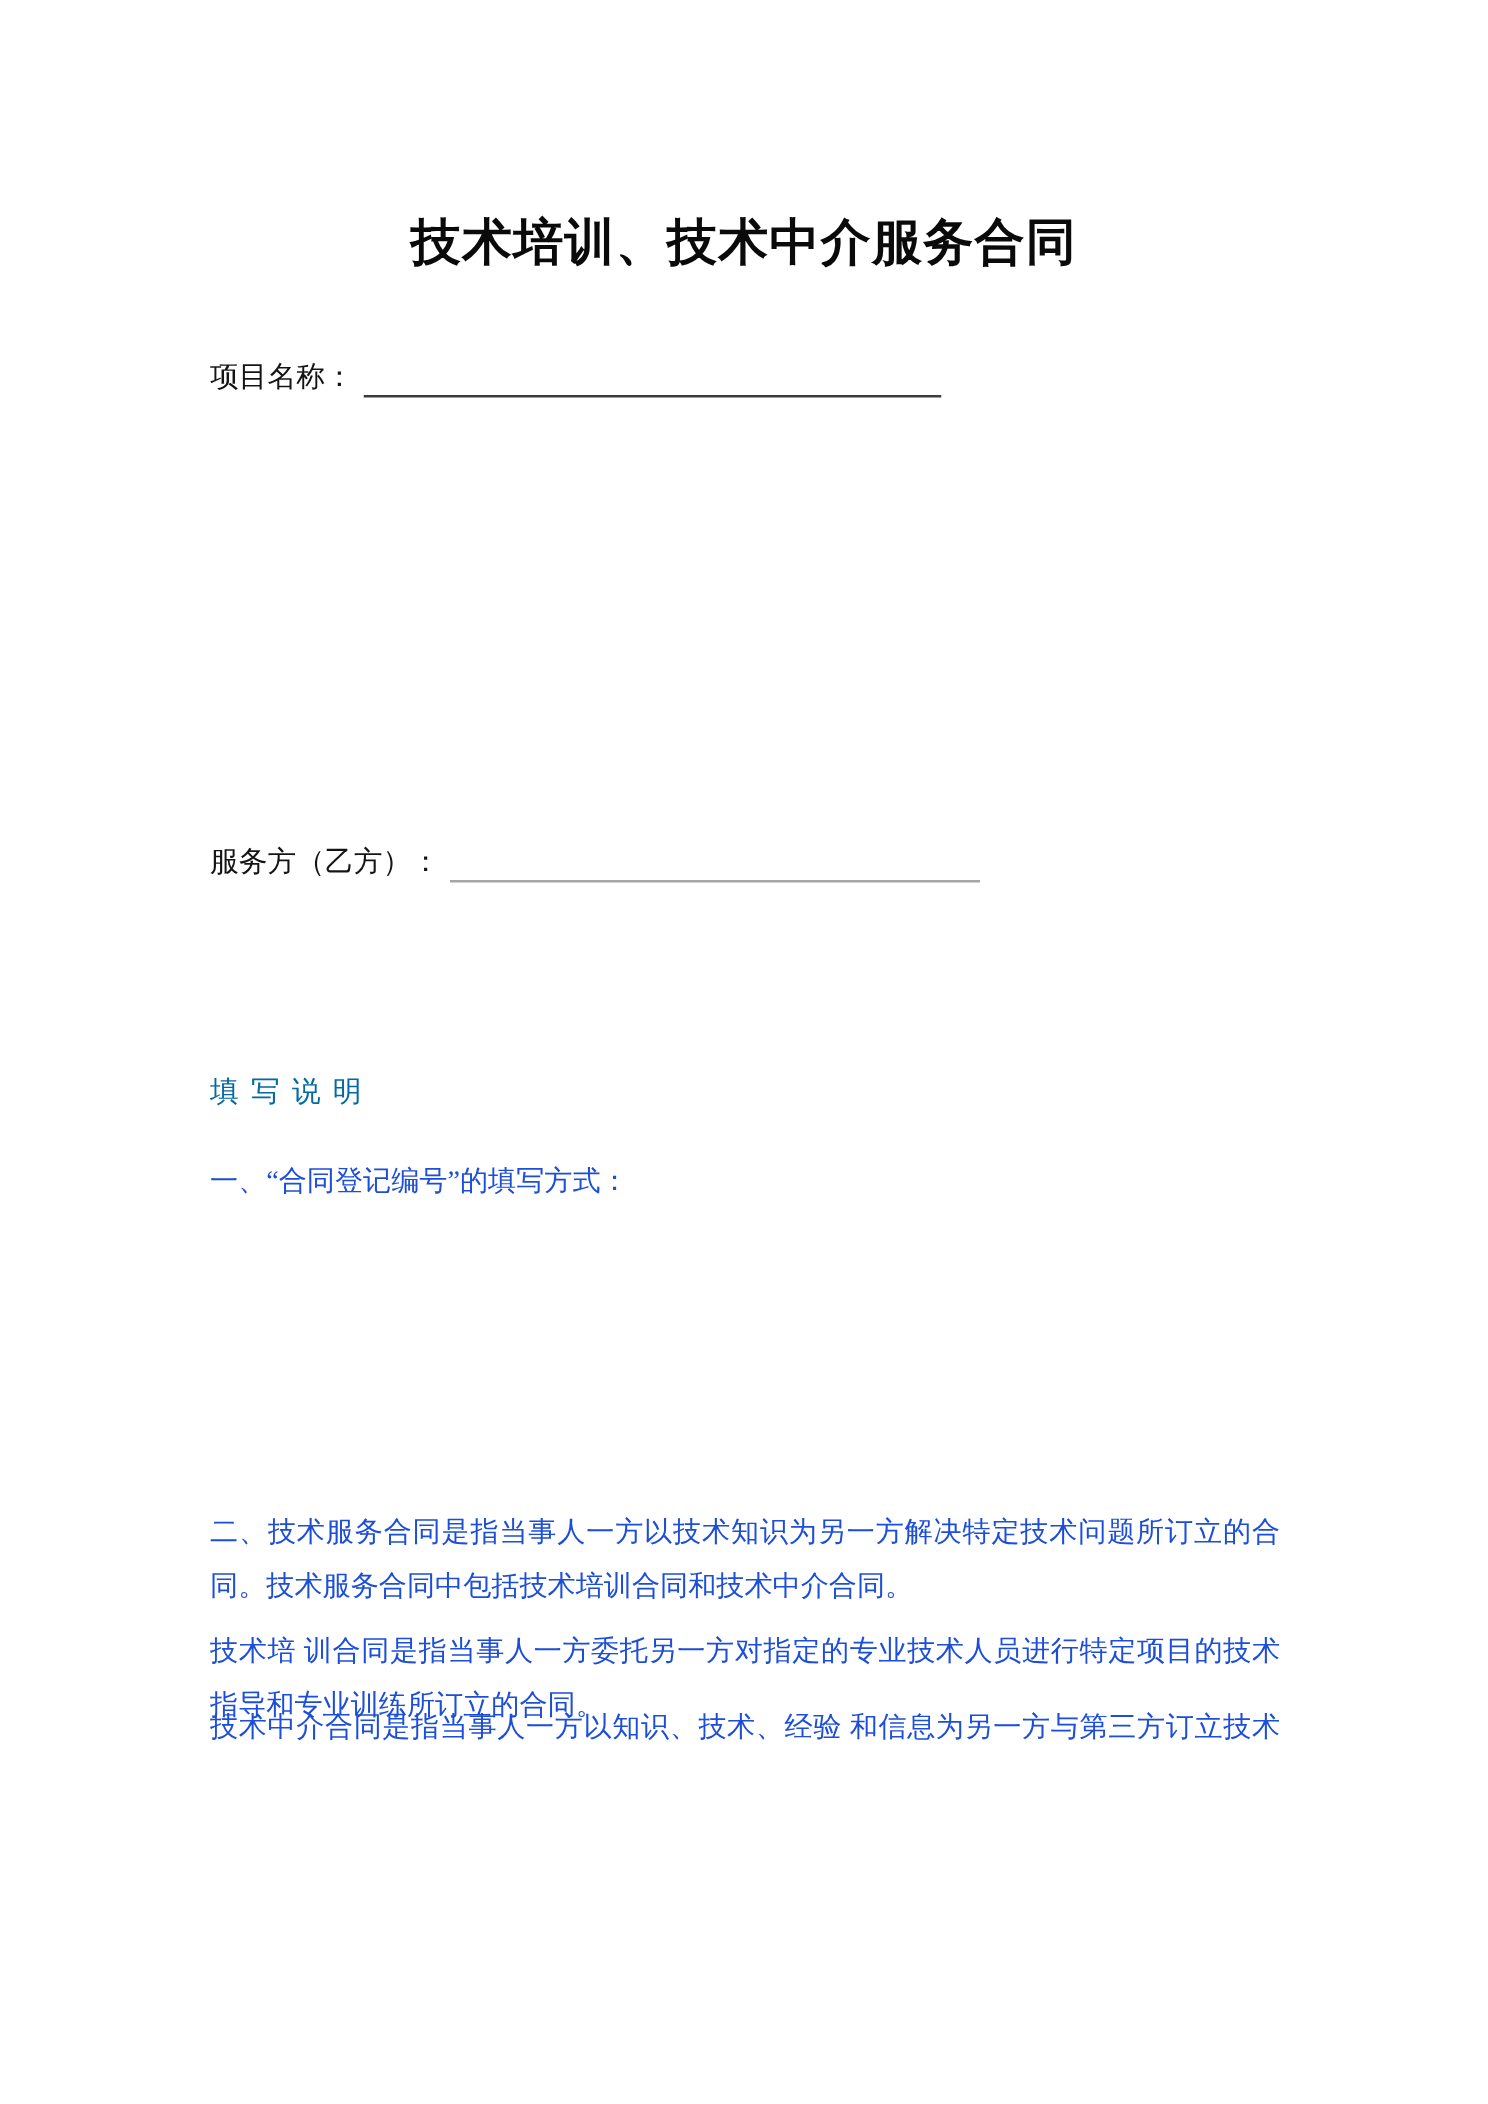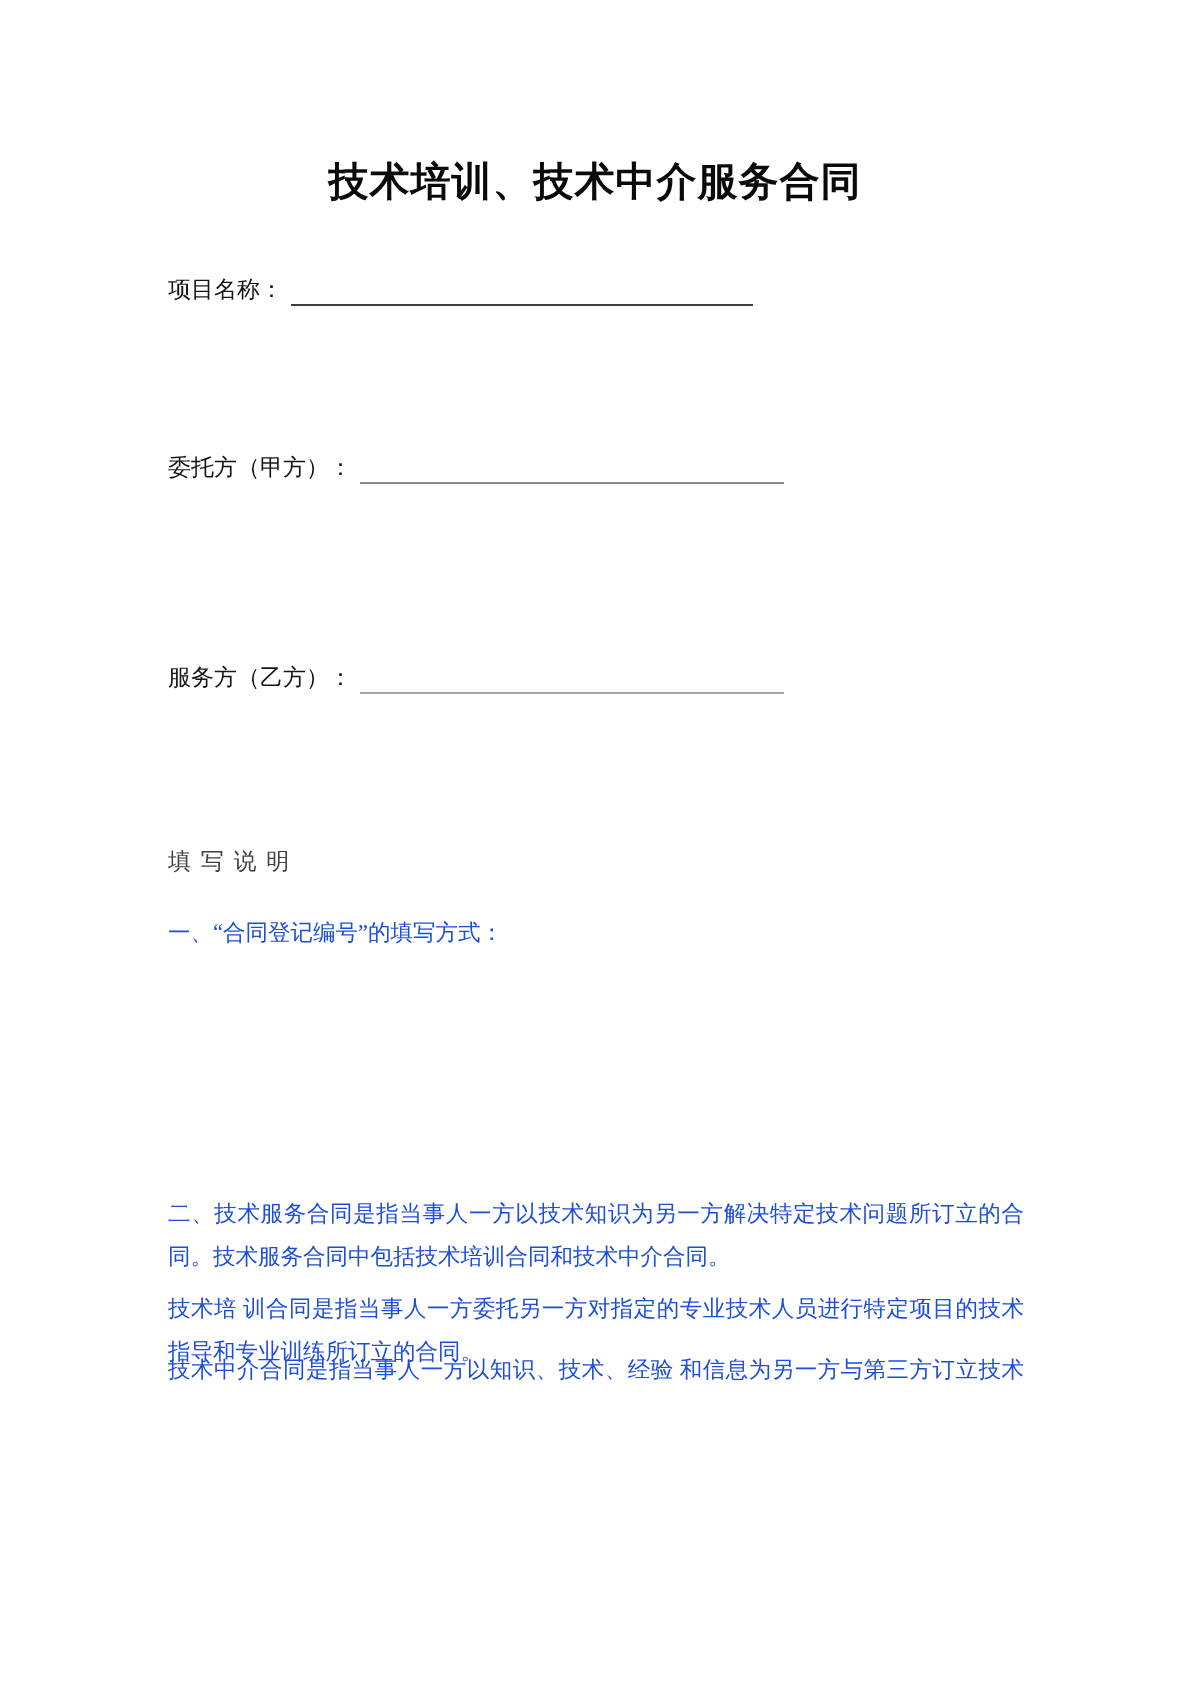--- a/index.html
+++ b/index.html
@@ -8,21 +8,21 @@
     background: #ffffff;
   }
   .doc-page {
     position: relative;
     width: 1190px;
     height: 1389px;
     background: #ffffff;
     font-family: "Liberation Serif", "DejaVu Serif", serif;
     color: #141414;
     overflow: hidden;
-    margin: 4px auto;
+    margin: 16px auto;
   }
   .doc-title {
     position: absolute;
     top: 150px;
     left: 0;
     width: 100%;
     text-align: center;
     font-size: 40px;
     font-weight: bold;
     letter-spacing: 1px;
@@ -49,21 +49,21 @@
   }
   .f1 .field-blank { width: 462px; border-bottom: 2px solid #3c3c3c; }
   .f2 .field-blank { width: 424px; border-bottom: 2px solid #8a8a8a; }
   .f3 .field-blank { width: 424px; border-bottom: 2px solid #a6a6a6; }
   .notes-heading {
     position: absolute;
     top: 842px;
     left: 168px;
     font-size: 23px;
     letter-spacing: 2px;
-    color: #404040;
+    color: #0369a1;
     text-align: center;
   }
   .note-block {
     position: absolute;
     left: 168px;
     width: 856px;
     font-size: 22.5px;
     line-height: 43px;
     text-align: justify;
     text-justify: inter-ideograph;
@@ -80,24 +80,20 @@
 
 <div class="doc-page">
 
   <div class="doc-title">技术培训、技术中介服务合同</div>
 
   <div class="field-row f1">
     <span class="field-label">项目名称：</span>
     <span class="field-blank"></span>
   </div>
 
-  <div class="field-row f2">
-    <span class="field-label">委托方（甲方）：</span>
-    <span class="field-blank"></span>
-  </div>
 
   <div class="field-row f3">
     <span class="field-label">服务方（乙方）：</span>
     <span class="field-blank"></span>
   </div>
 
   <div class="notes-heading">填 写 说 明</div>
 
   <div class="note-block note-s1-title">一、“合同登记编号”的填写方式：</div>
 

